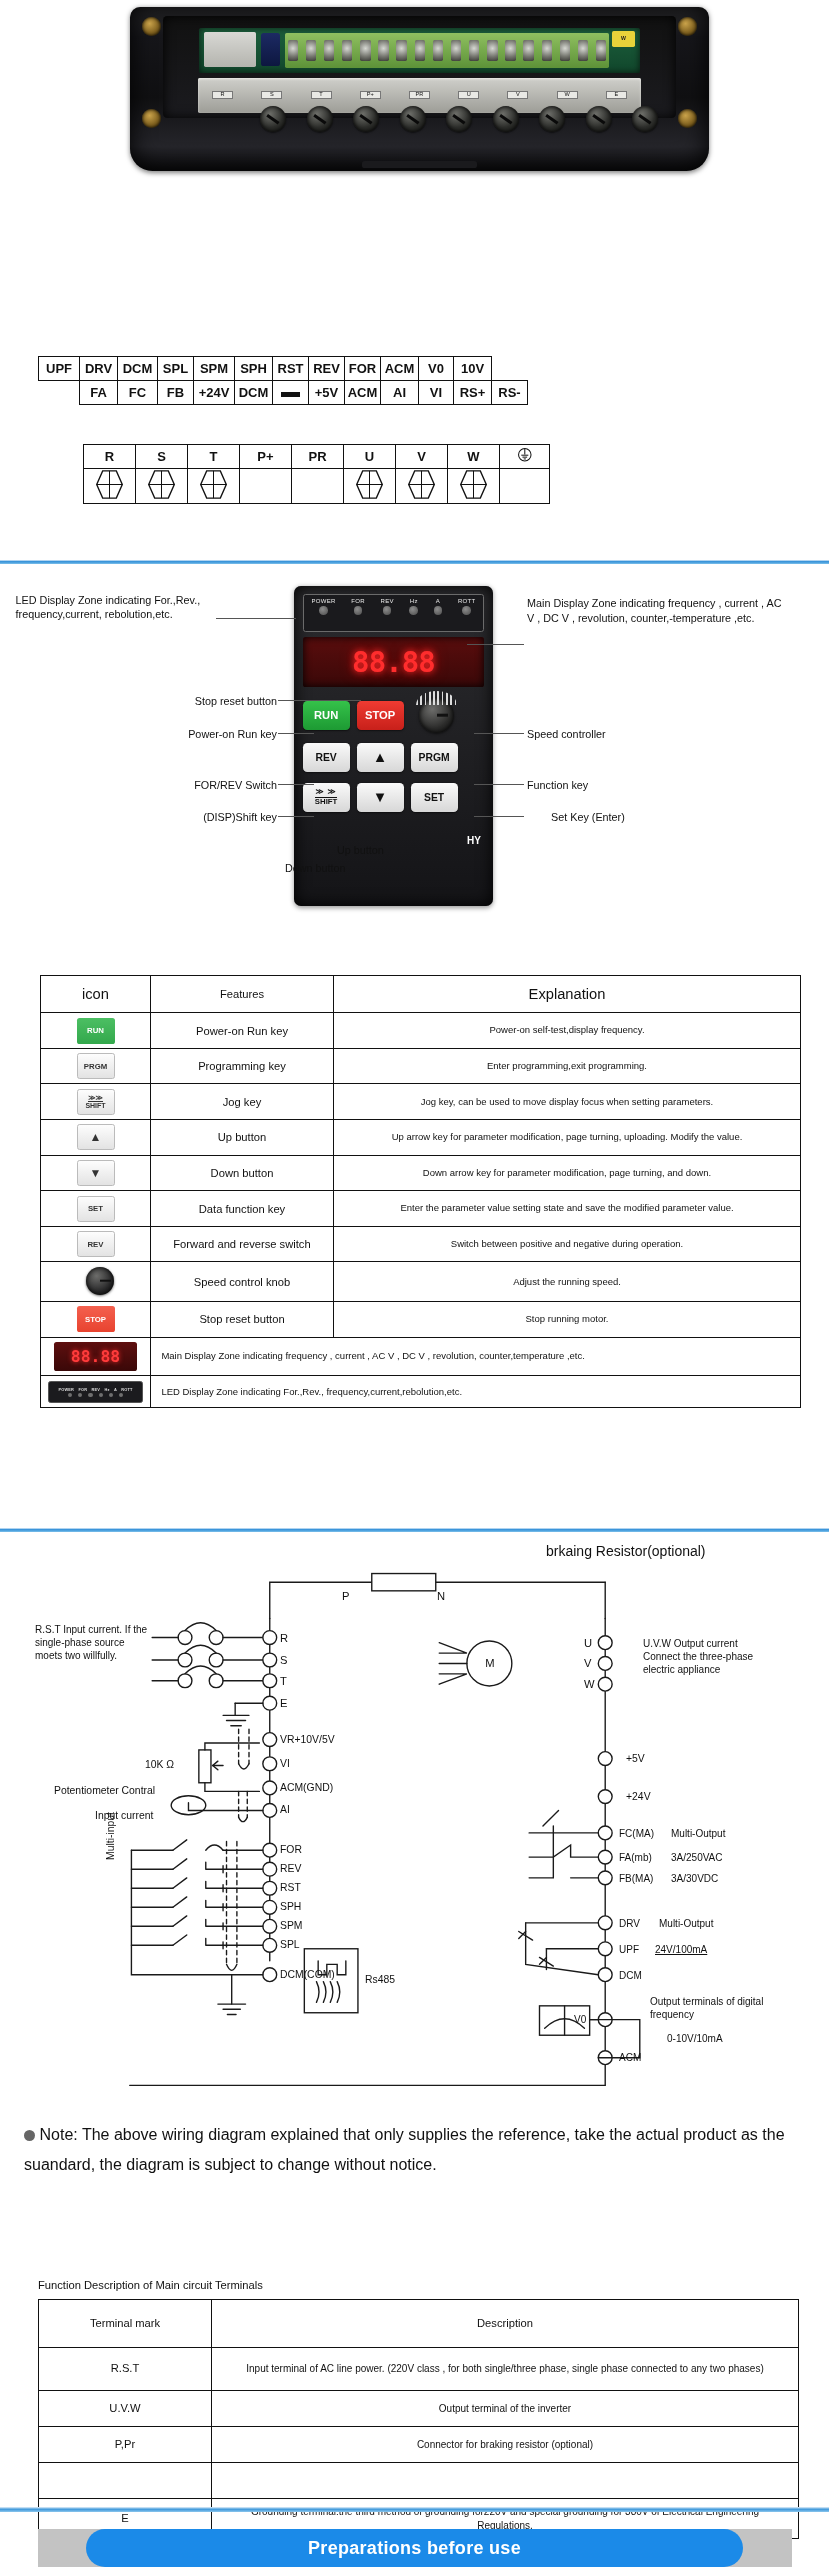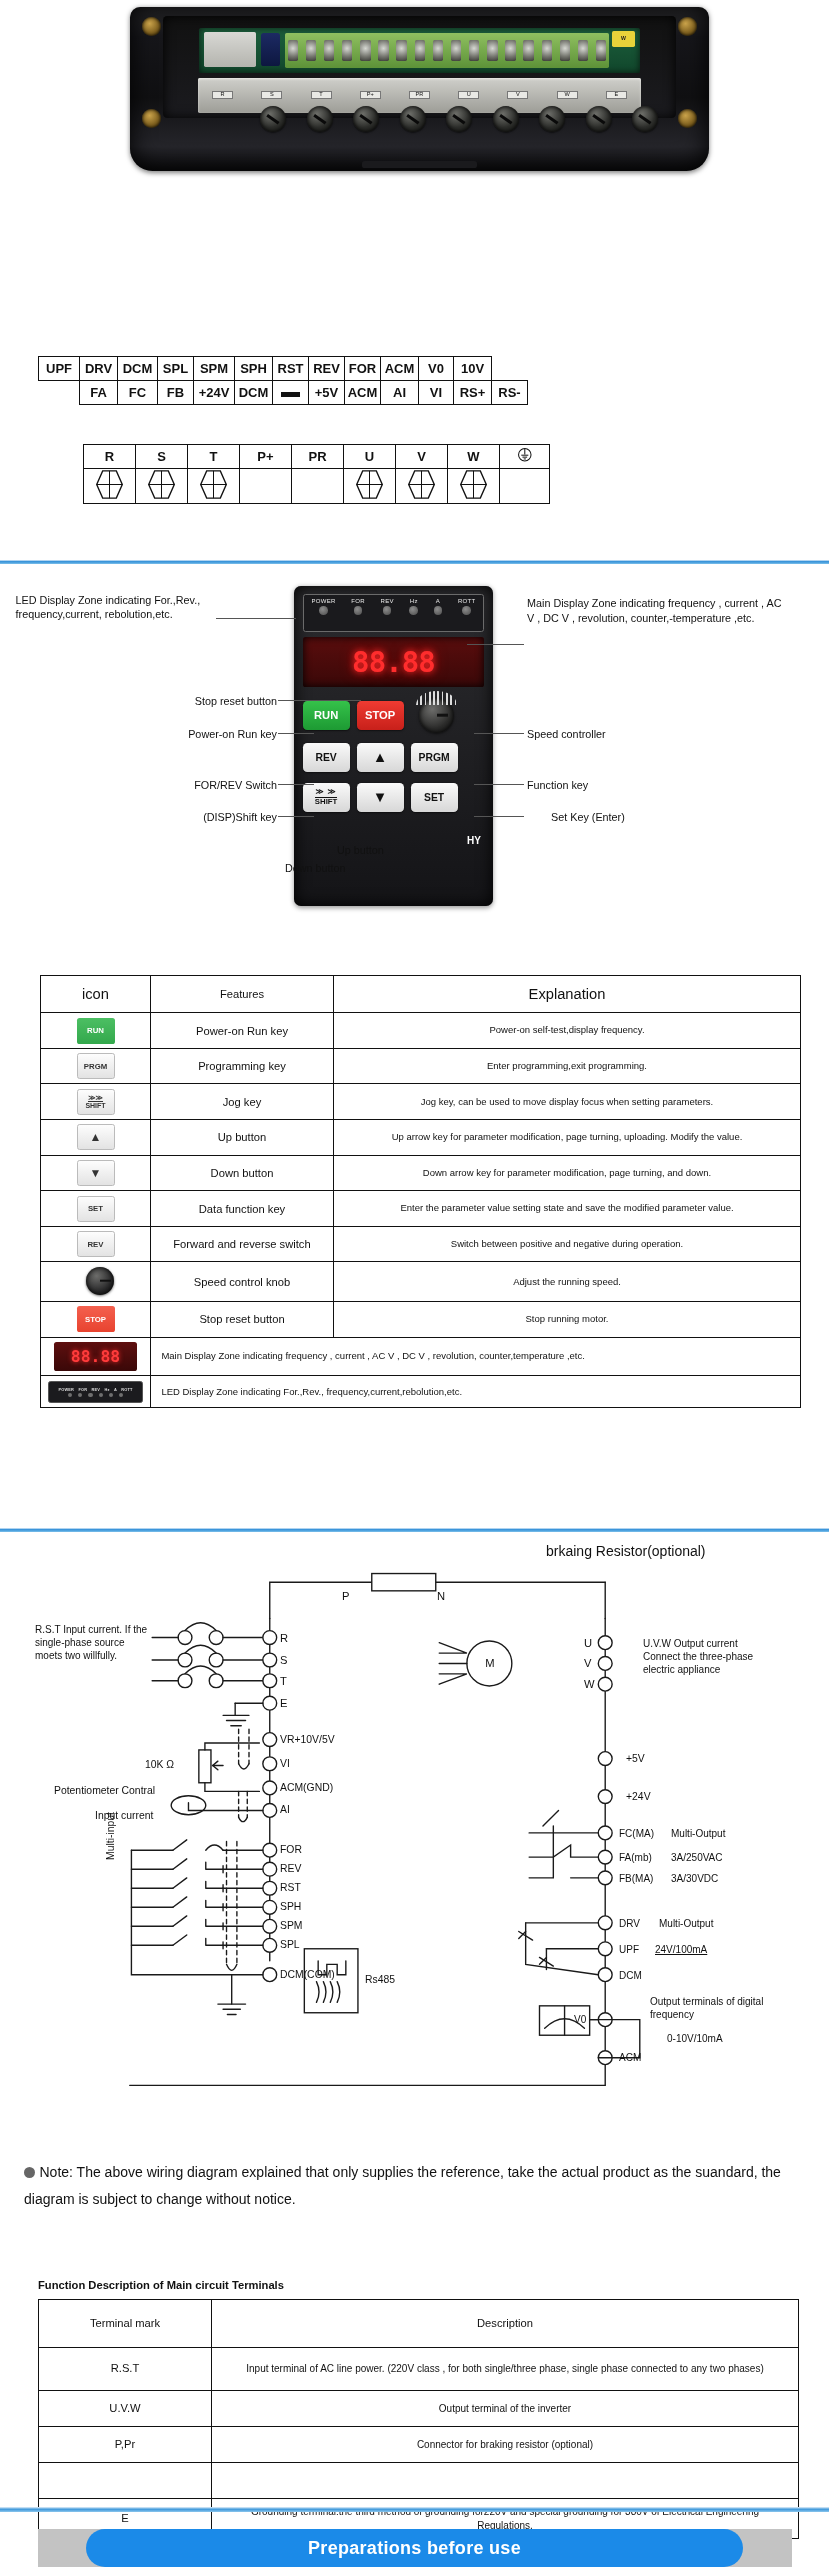--- a/index.html
+++ b/index.html
@@ -193,26 +193,26 @@
   .mini.ledbar .d { display:flex; gap:6px; justify-content:center; }
   .mini.ledbar .d i { width:4.3px; height:4.3px; border-radius:50%; background:#6e6e6e;
     display:block; }
 
   
   .wire-zone { position:absolute; left:0; top:1532px; width:830px; height:588px; }
   .wire-zone svg { display:block; }
 
   
   .note { position:absolute; left:24px; top:2120px; width:778px;
-    font-size:14px; line-height:1.9; color:#111;margin-top:39px; }
+    font-size:16px; line-height:1.9; color:#111; }
   .note .bullet { display:inline-block; width:11.2px; height:11.2px; border-radius:50%;
     background:#666; vertical-align:-0.9px; margin-right:4.3px; }
 
   
-  .mct-title { position:absolute; left:38px; top:2279px; font-size:11.2px; color:#111;font-weight:bold; }
+  .mct-title { position:absolute; left:38px; top:2279px; font-size:11.2px; color:#111; }
   .mct { position:absolute; left:38px; top:2299px; width:761px; border-collapse:collapse; }
   .mct td {
     border:1.4px solid #111; font-size:10px; line-height:1.35; color:#111;
     padding:6px 18px; text-align:center; vertical-align:middle;
   }
   .mct .mark { width:173px; font-size:11.2px; }
 
   
   .footer-rule { position:absolute; left:0; top:2507px; width:830px; height:5.2px;
     background:linear-gradient(#e8f2fa,#3e98db 45%,#8cc6ec); }

